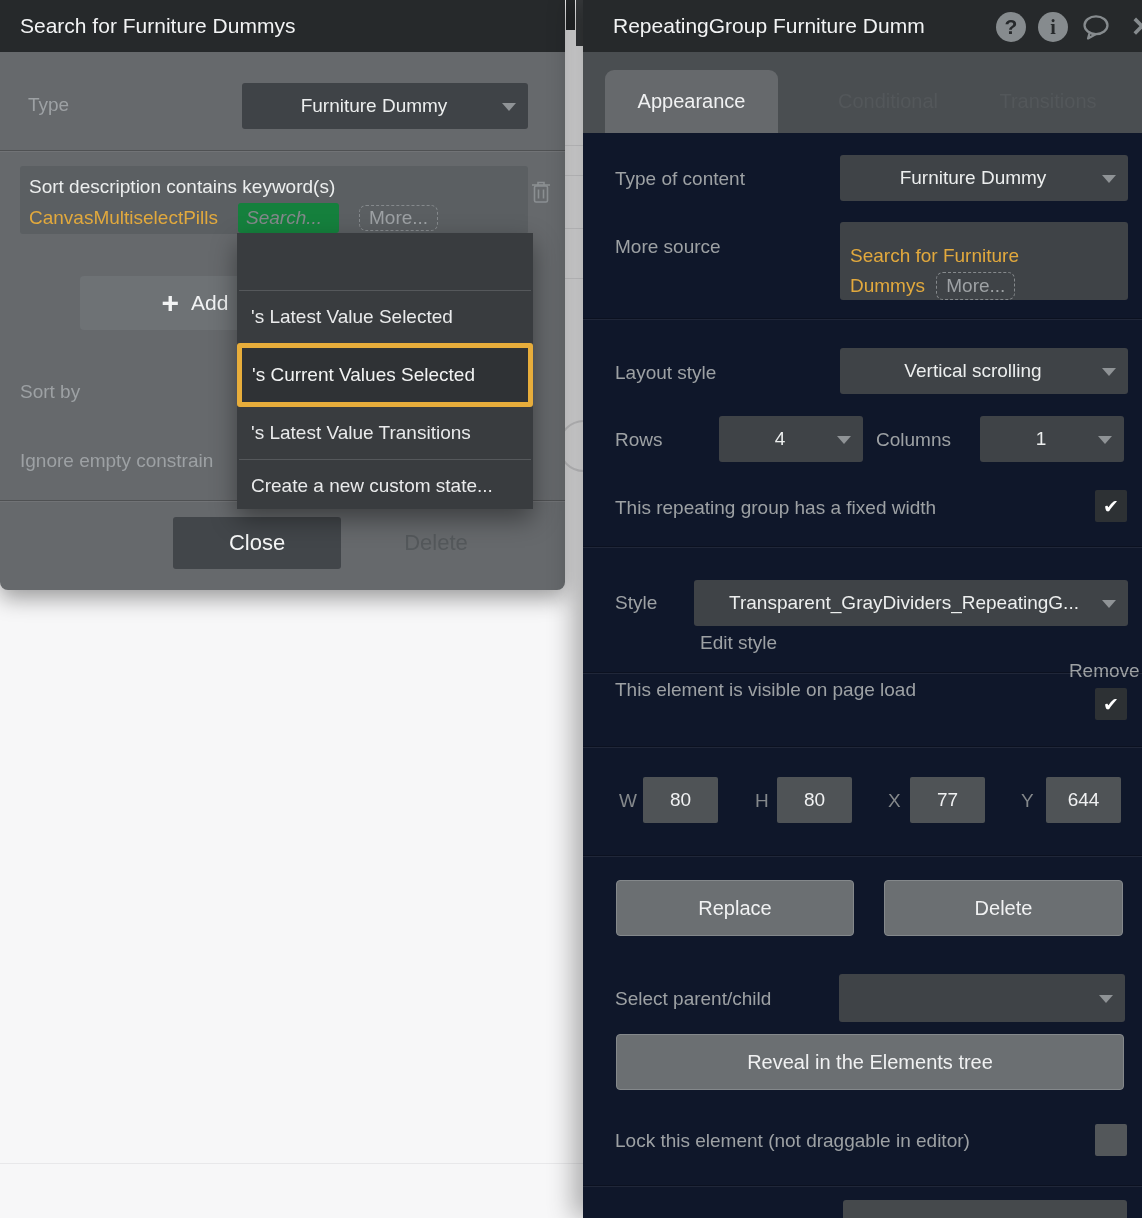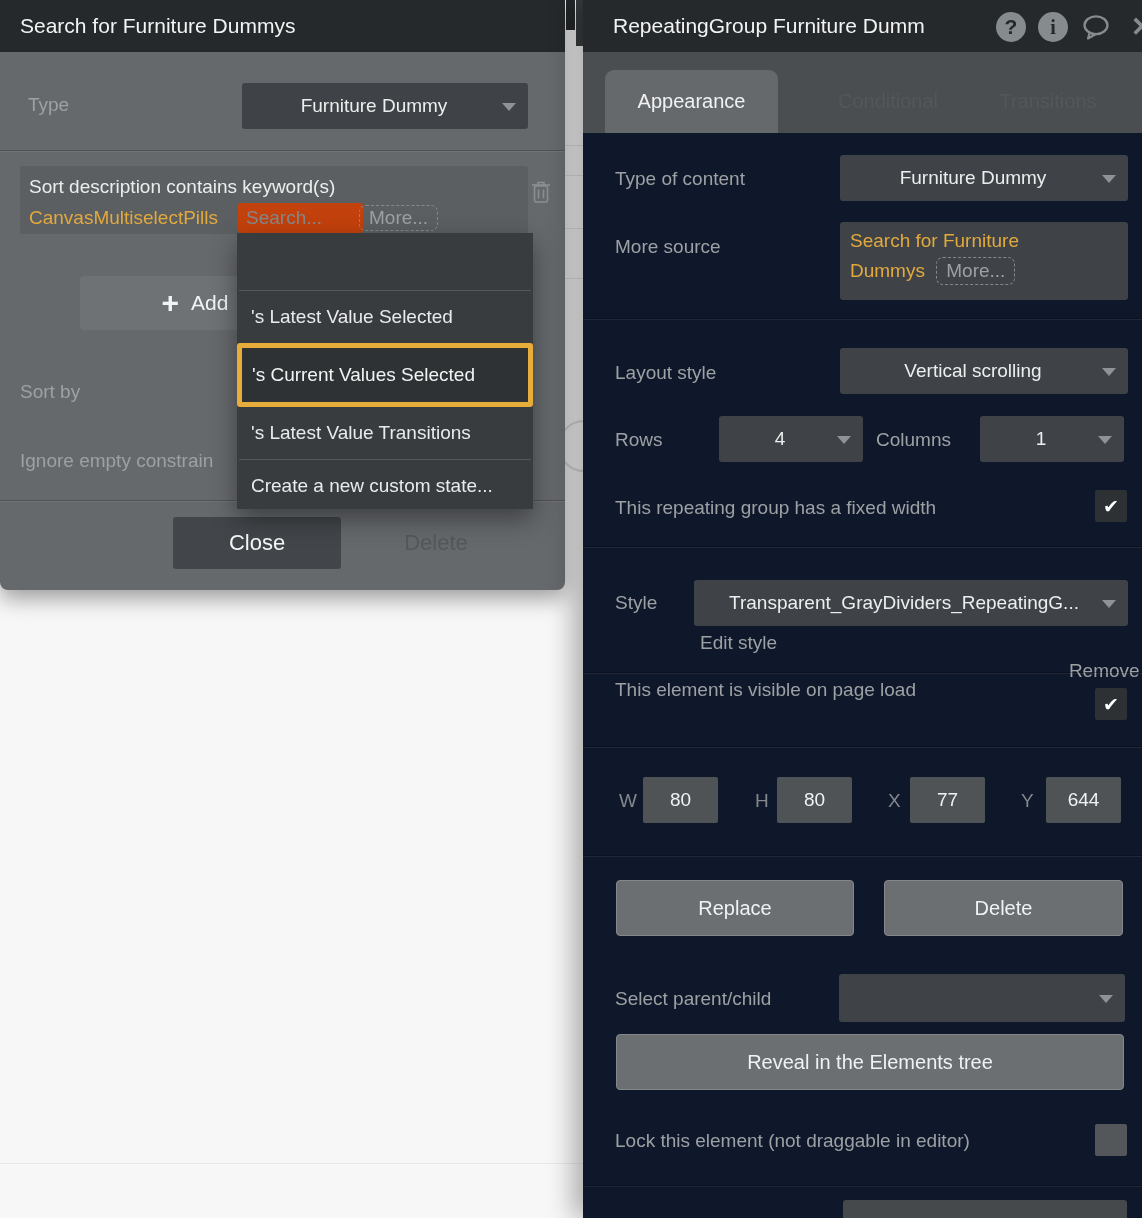--- a/index.html
+++ b/index.html
@@ -44,23 +44,23 @@
 
   [data-name="type-label"] { position:absolute; left:28px; top:94px; }
   [data-name="type-dropdown"] { left:242px; top:83px; width:286px; height:46px; }
 
   [data-name="popup-divider-1"] { top:150px; }
 
   [data-name="constraint-card"] { position:absolute; left:20px; top:166px; width:508px; height:68px;
     background:#5b5f62; border-radius:3px; }
   [data-name="constraint-field-text"] { position:absolute; left:9px; top:10px; font-size:19px; color:#eceeee; white-space:nowrap; }
   [data-name="constraint-key-text"] { position:absolute; left:9px; top:41px; font-size:19px; color:#e2a93d; white-space:nowrap; }
-  [data-name="constraint-search-input"] { position:absolute; left:218px; top:37px; width:125px; height:30px;
-    background:#c2410c; border:none; border-radius:3px; color:#d9dbdc; font-size:19px; padding:0 8px;
-    font-family:"Liberation Sans", sans-serif; }
+  [data-name="constraint-search-input"] { position:absolute; left:218px; top:37px; width:101px; height:30px;
+    background:#15803d; border:none; border-radius:3px; color:#d9dbdc; font-size:19px; padding:0 8px;
+    font-family:"Liberation Sans", sans-serif;font-style:italic; }
   [data-name="constraint-search-input"]::placeholder { color:#84888b; }
   [data-name="more-badge"] { position:absolute; left:339px; top:39px; padding:1px 9px; font-size:19px;
     color:#9da1a4; border:1px dashed #85898c; border-radius:7px; cursor:pointer; }
   [data-name="trash-icon"] { position:absolute; left:531px; top:180px; width:20px; height:24px; cursor:pointer; }
 
   [data-name="add-constraint-button"] { position:absolute; left:80px; top:276px; width:230px; height:54px;
     background:#6e7275; border-radius:4px; display:flex; align-items:center; justify-content:center; gap:12px;
     font-size:21px; color:#f2f3f4; cursor:pointer; }
   [data-name="plus-icon"]::before { content:"+"; font-size:30px; font-weight:bold; color:#f2f3f4; line-height:1; }
 
@@ -106,21 +106,21 @@
   [data-name="tab-conditional"] { position:absolute; left:230px; top:18px; width:150px; height:63px;
     display:flex; align-items:center; justify-content:center; font-size:20px; color:#53575a; cursor:pointer; }
   [data-name="tab-transitions"] { position:absolute; left:390px; top:18px; width:150px; height:63px;
     display:flex; align-items:center; justify-content:center; font-size:20px; color:#53575a; cursor:pointer; }
 
   [data-name="type-of-content-label"] { position:absolute; left:32px; top:168px; }
   [data-name="type-of-content-dropdown"] { left:257px; top:155px; width:288px; height:46px; }
 
   [data-name="data-source-label"] { position:absolute; left:32px; top:236px; }
   [data-name="data-source-box"] { position:absolute; left:257px; top:222px; width:288px; height:78px;
-    background:#3f4347; border-radius:3px; padding:4px 48px 8px 10px; font-size:19px; line-height:30px; cursor:pointer; }
+    background:#3f4347; border-radius:3px; padding:19px 48px 8px 10px; font-size:19px; line-height:30px; cursor:pointer; }
   [data-name="data-source-value"] { color:#e2a93d; }
   [data-name="data-source-more-badge"] { display:inline-block; padding:0 9px; font-size:19px; line-height:26px;
     color:#9da1a4; border:1px dashed #85898c; border-radius:7px; margin-left:6px; cursor:pointer; }
 
   [data-name="panel-divider-1"] { top:318px; }
 
   [data-name="layout-style-label"] { position:absolute; left:32px; top:362px; }
   [data-name="layout-style-dropdown"] { left:257px; top:348px; width:288px; height:46px; }
 
   [data-name="rows-label"] { position:absolute; left:32px; top:429px; }

